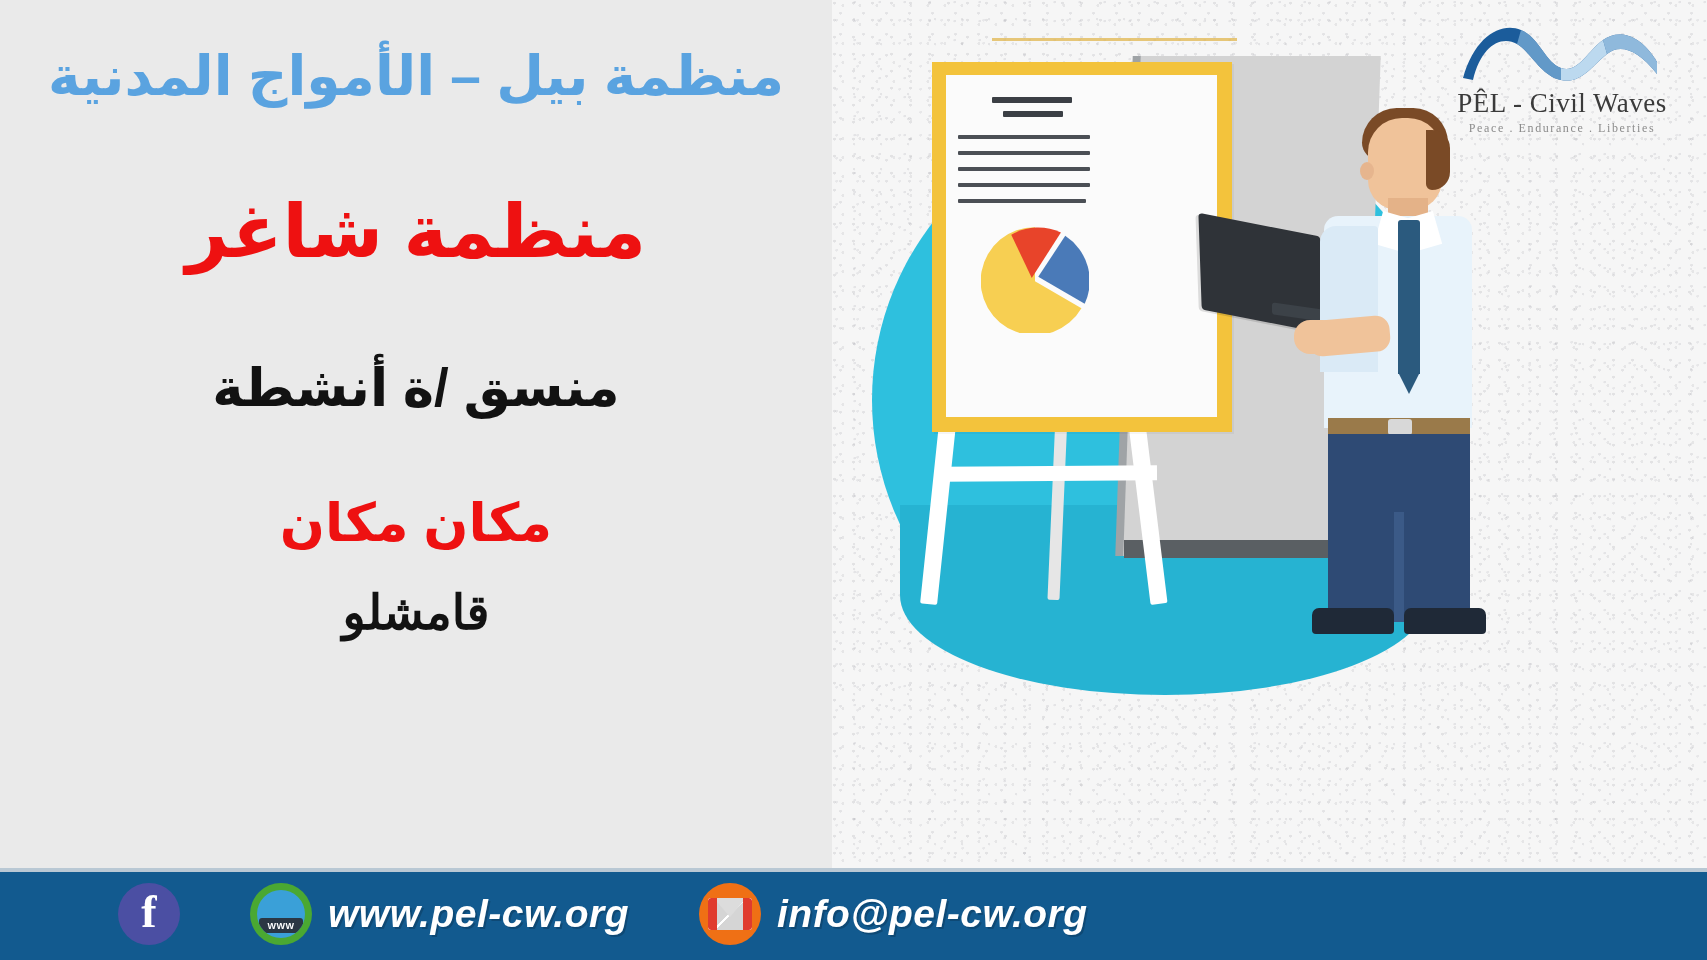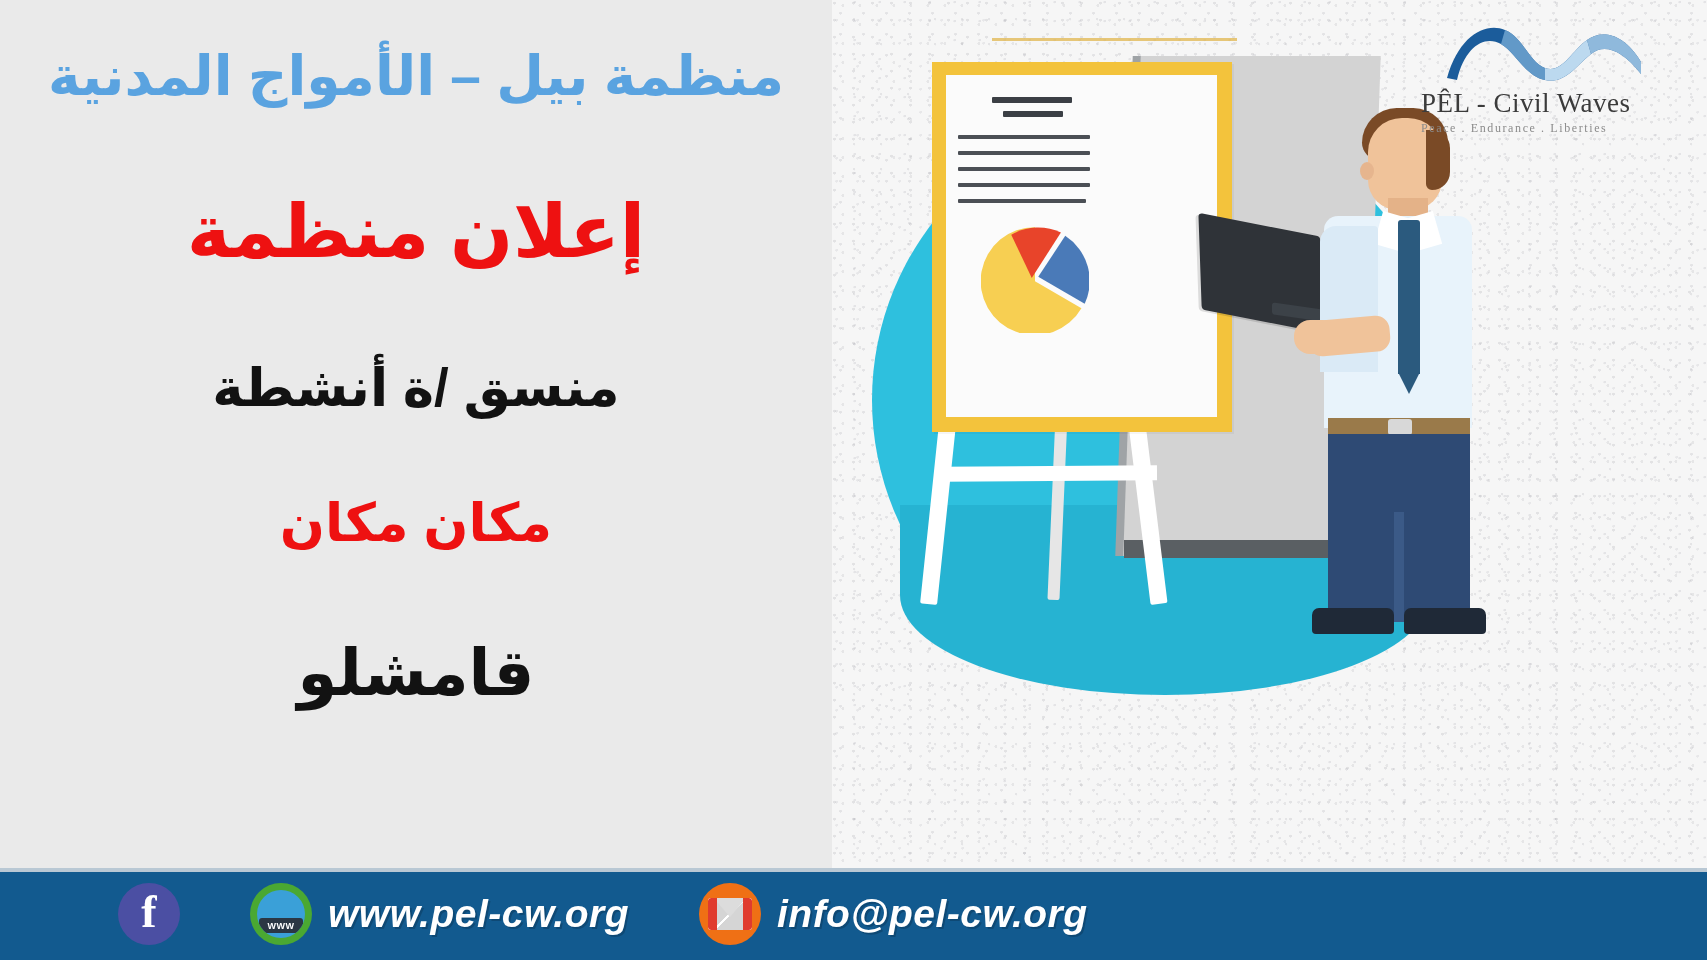--- a/index.html
+++ b/index.html
@@ -61,25 +61,26 @@
     font-size:53px;
     line-height:1;
     text-align:center;
     width:100%;
     margin-top:82px;
   }
   .place-value{
     direction:rtl;unicode-bidi:isolate;
     color:#121212;
     font-weight:bold;
-    font-size:64px;
+    font-size:48px;
     line-height:1;
     text-align:center;
     width:100%;
-    margin-top:92px;
+    margin-top:40px;
+    font-family:Liberation Serif, serif;
   }
 
   
   .right-panel{
     position:absolute;left:832px;top:0;width:875px;height:868px;
     background:#f7f7f7;
     overflow:hidden;
   }
   .noise{
     position:absolute;inset:0;
@@ -258,21 +259,21 @@
     position:absolute;left:480px;top:608px;width:82px;height:26px;
     background:#1f2937;border-radius:7px 7px 4px 4px;
   }
   .p-shoe-r{
     position:absolute;left:572px;top:608px;width:82px;height:26px;
     background:#1f2937;border-radius:7px 7px 4px 4px;
   }
 
   
   .logo{
-    position:absolute;right:36px;top:18px;width:250px;
+    position:absolute;right:20px;top:18px;width:250px;text-align:center;
   }
   .logo-mark{display:block;margin:0 auto;}
   .logo-name{
     font-family:"Liberation Serif","DejaVu Serif",serif;
     font-size:27px;color:#3b3b3b;letter-spacing:.5px;
     margin-top:-2px;white-space:nowrap;
   }
   .logo-tag{
     font-family:"Liberation Serif","DejaVu Serif",serif;
     font-size:12px;color:#8b8b8b;letter-spacing:1.6px;
@@ -343,21 +344,21 @@
   .sp3{width:70px;}
 </style>
 </head>
 <body>
 
 <div class="poster">
 
   <div class="left-panel">
     <div class="org-name">منظمة بيل – الأمواج المدنية</div>
 
-    <div class="headline">إعلان منظمة</div>
+    <div class="headline">منظمة شاغر</div>
 
     <div class="job-title">منسق /ة أنشطة</div>
 
     <div class="place-label">مكان مكان</div>
 
     <div class="place-value">قامشلو</div>
   </div>
 
   <div class="right-panel">
     <div class="noise"></div>

